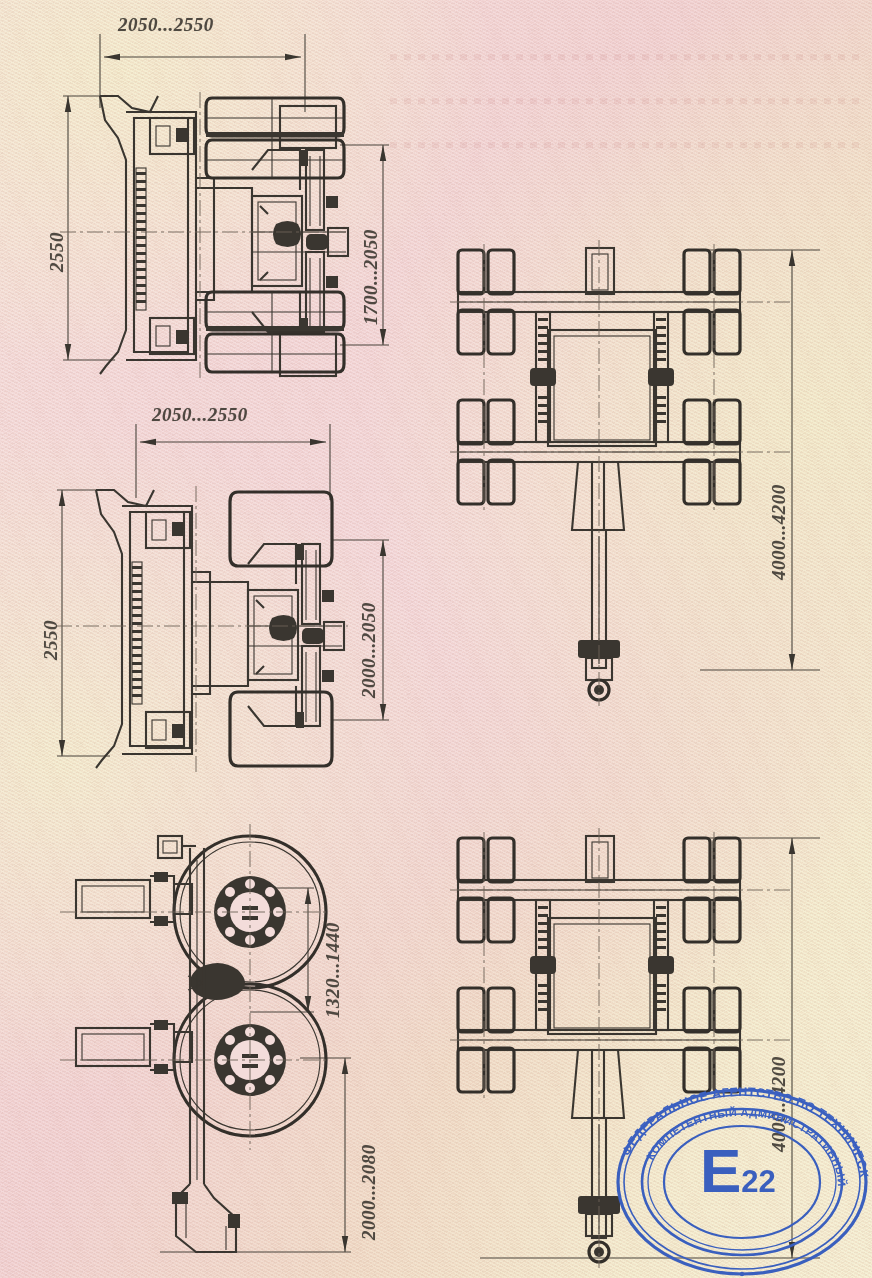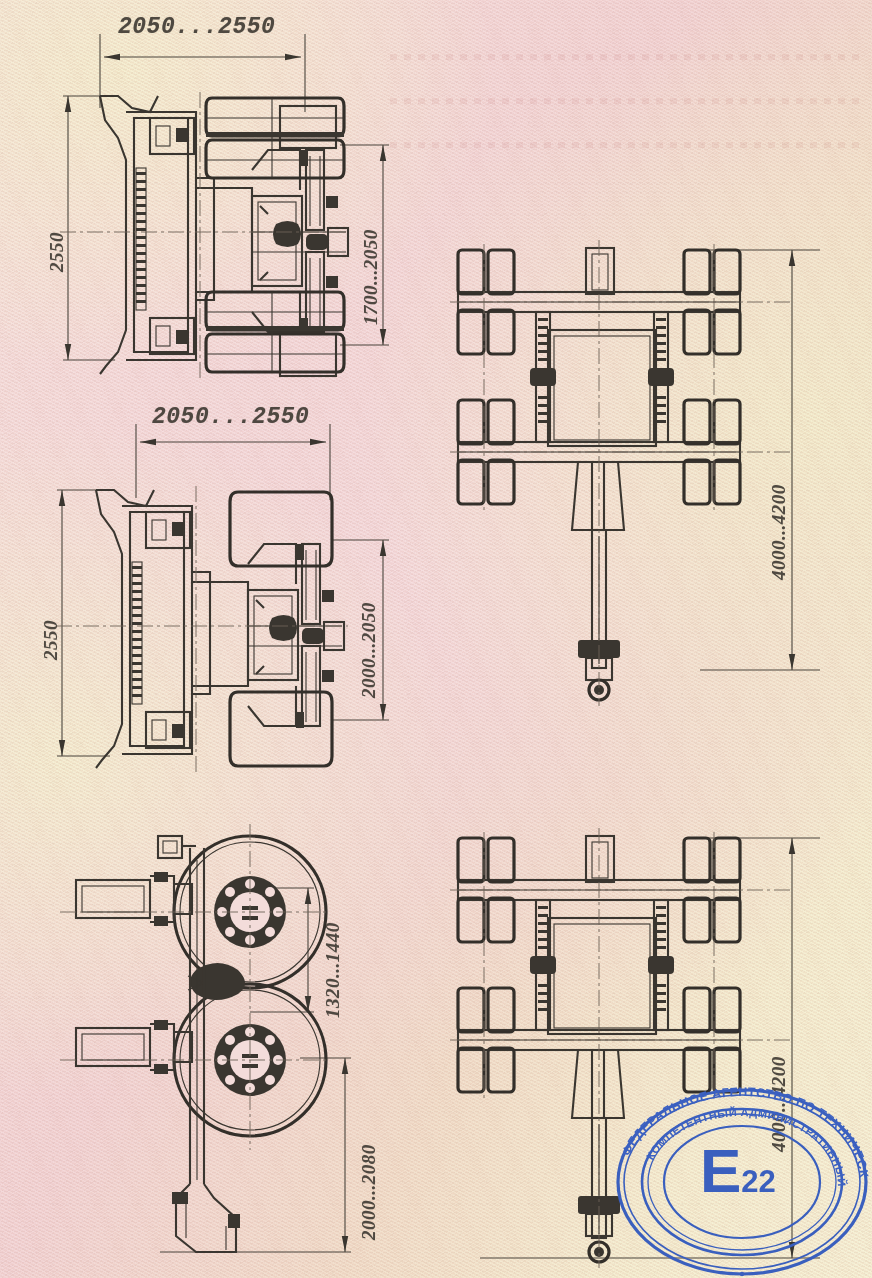--- a/index.html
+++ b/index.html
@@ -53,21 +53,21 @@
   .center{stroke:#6d6358;stroke-width:.9;fill:none;stroke-dasharray:16 4 3 4;}
   .dimtxt{
     position:absolute;
     font-family:"Liberation Serif",serif;
     font-style:italic;font-weight:600;
     color:#413c35;letter-spacing:.5px;
     white-space:nowrap;
     text-shadow:0 0 1px rgba(65,60,53,.28);
     opacity:.92;
   }
-  .h18{font-size:23px;font-family:Liberation Mono, monospace;}
+  .h18{font-size:19px;}
   .v18{font-size:19px;}
   .rotL{transform:rotate(-90deg);transform-origin:left top;}
   
   #seal{
     position:absolute;left:608px;top:1078px;width:268px;height:208px;
     pointer-events:none;
   }
   #seal svg{width:100%;height:100%;}
   .sealink{fill:none;stroke:#3a5fbe;}
   .sealtxt{

